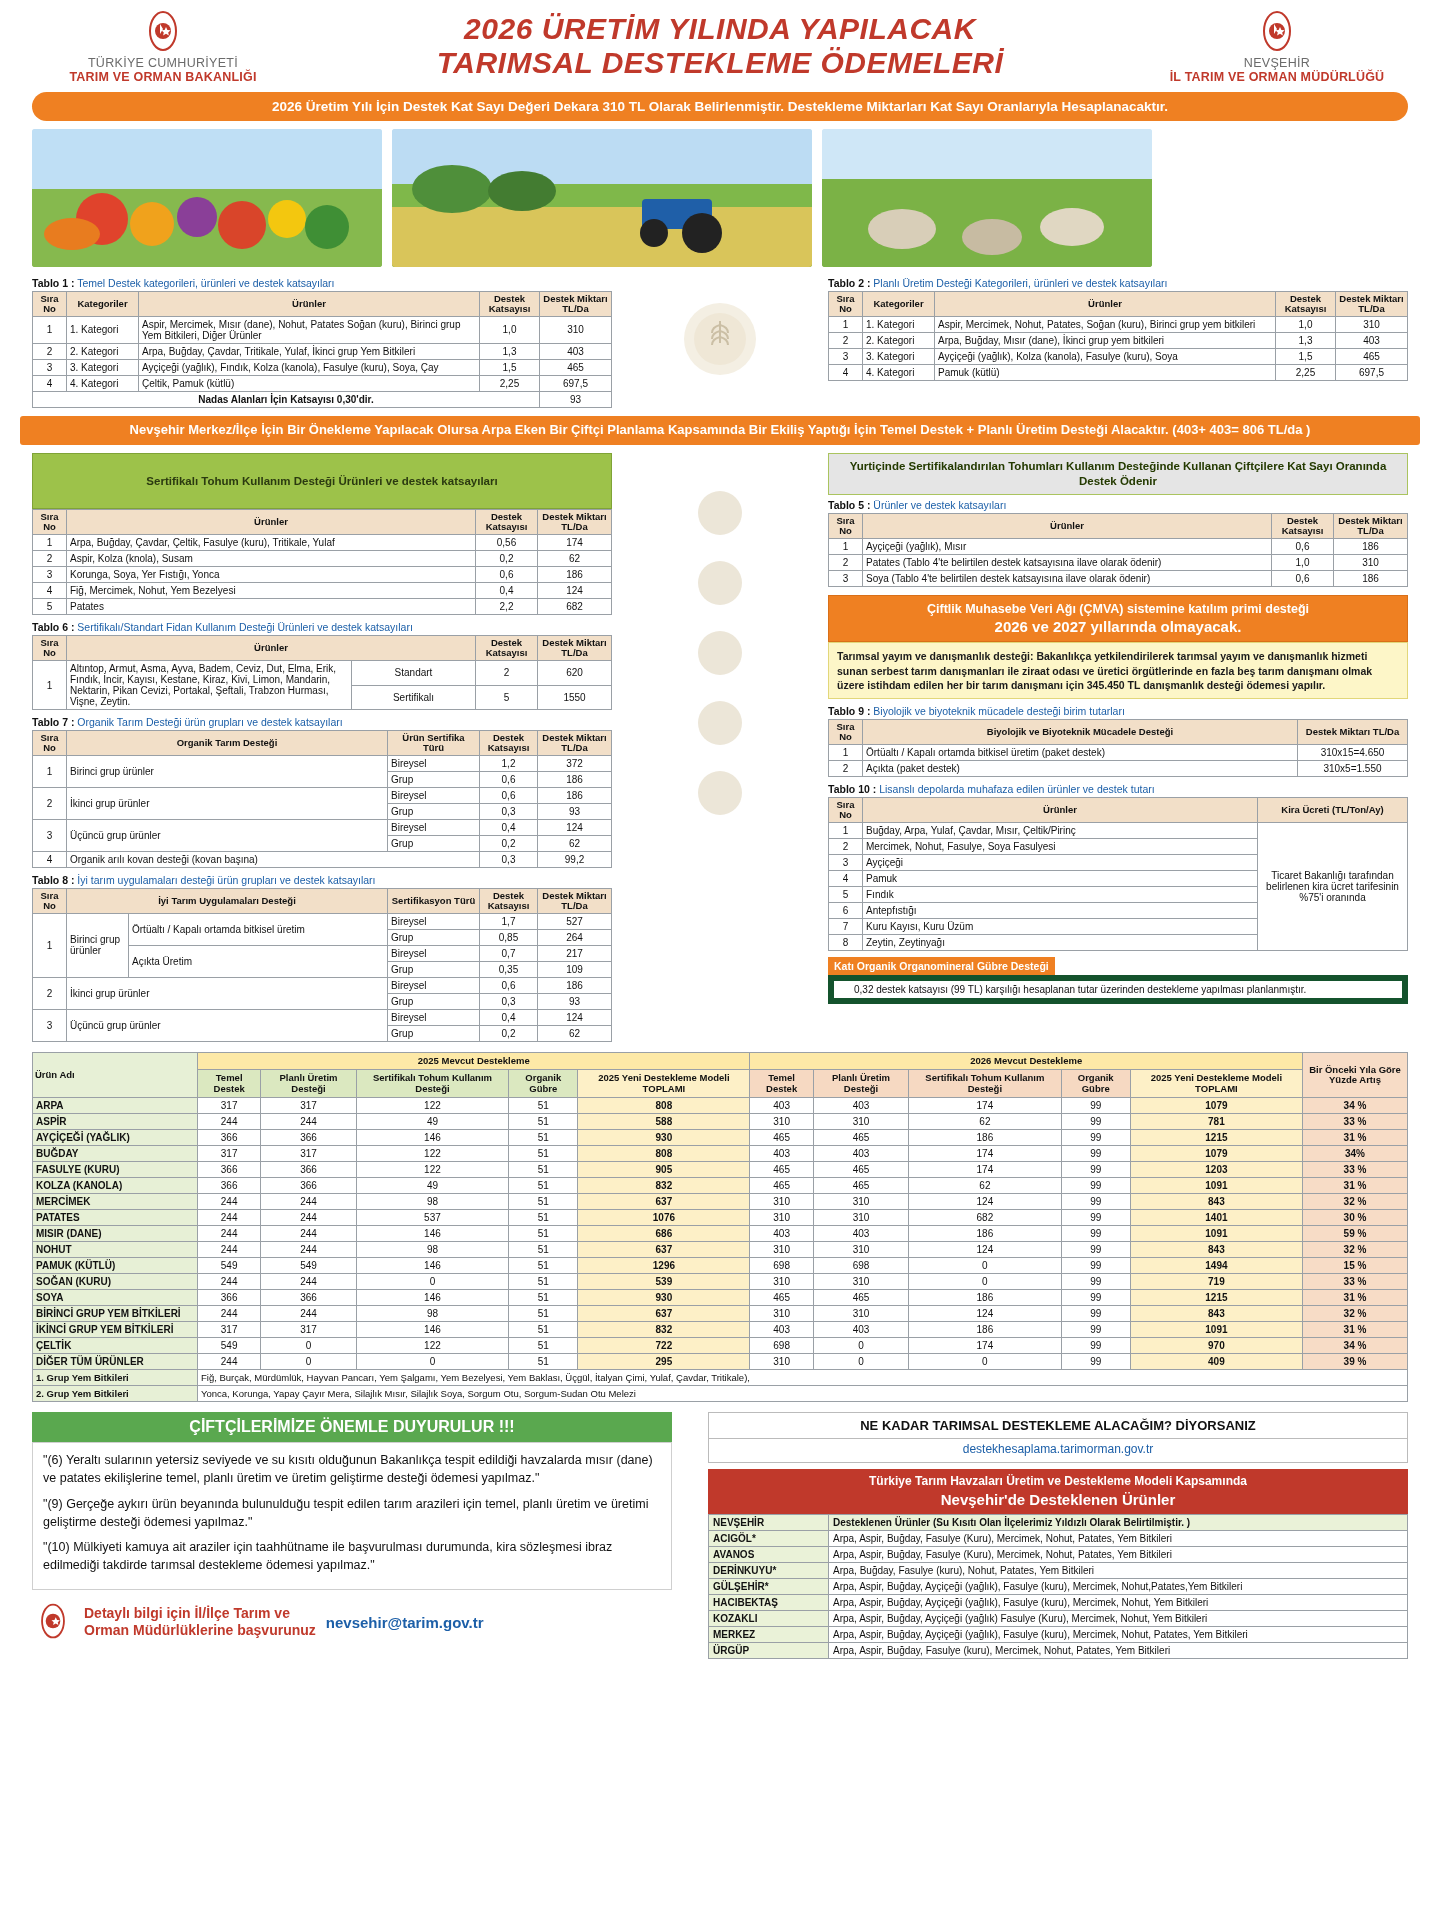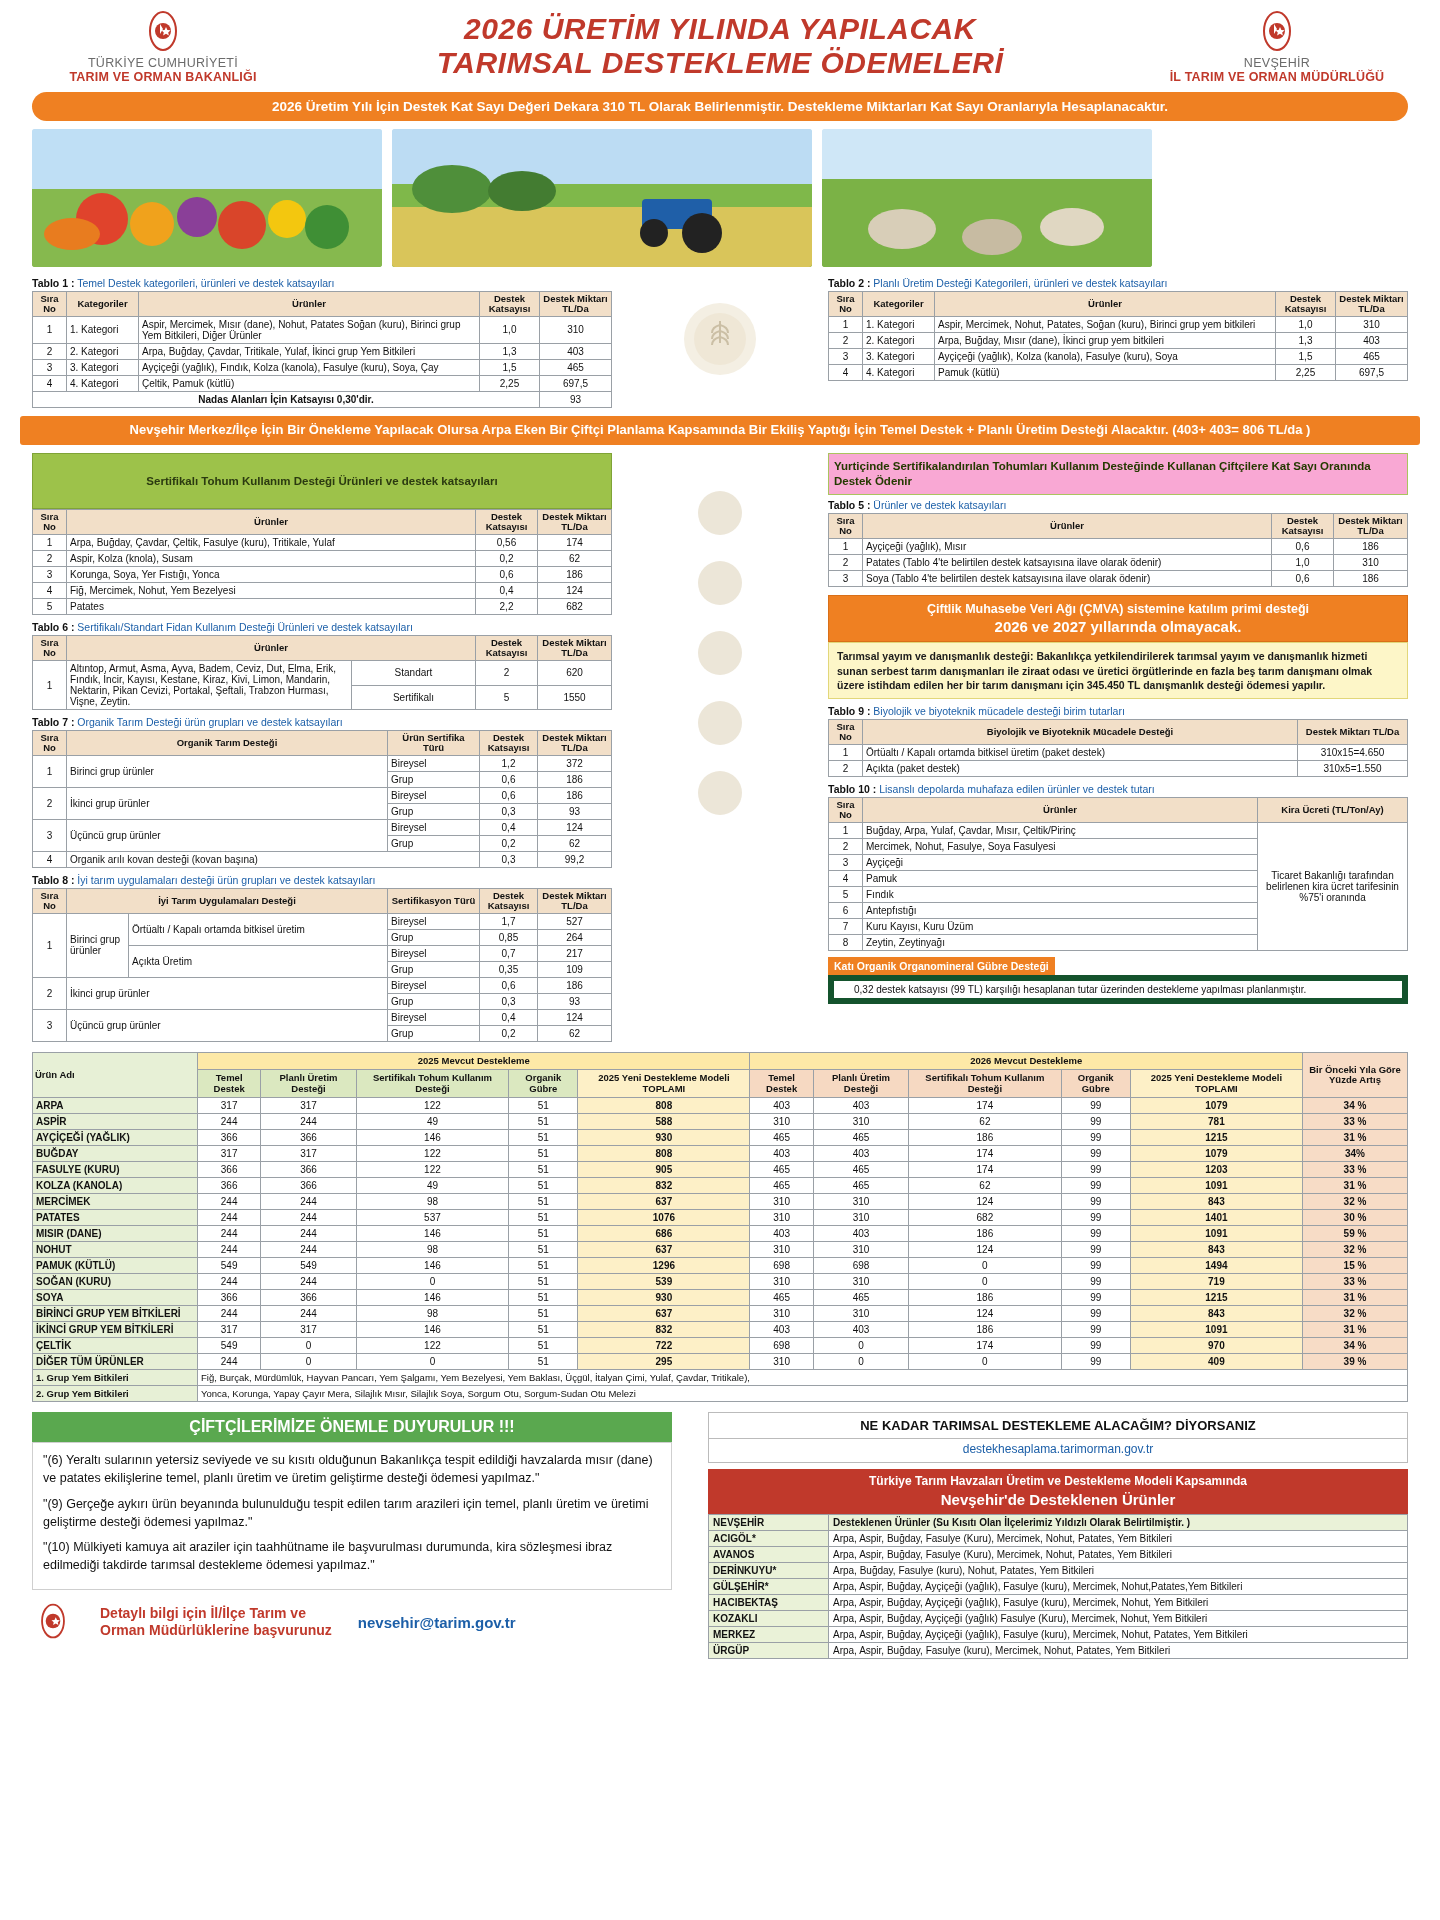--- a/index.html
+++ b/index.html
@@ -58,21 +58,21 @@
   .orange-note {
     margin:8px 10px; background:#ef8022; color:#fff; text-align:center; font-weight:bold;
     font-size:13px; padding:6px; border-radius:3px; line-height:1.3;
   }
 
   .green-head {
     background:#9dc24a; color:#2b3a10; font-weight:bold; text-align:center;
     font-size:11.5px; padding:20px; border:1px solid #7fa337; line-height:1.25;
   }
   .yellowgreen-head {
-    background:#f9a8d4; color:#243a00; font-weight:bold; 
+    background:#e5e5e5; color:#243a00; font-weight:bold; text-align:center;
     font-size:11.5px; padding:5px; border:1px solid #aac45f; line-height:1.3;
   }
   .orange-head {
     background:#ef8022; color:#fff; font-weight:bold; text-align:center;
     font-size:12.5px; padding:5px; line-height:1.3; border:1px solid #d96f18;
   }
   .yellow-box {
     background:#fdf6c8; border:1px solid #e2d77a; padding:6px 8px; font-size:10.5px; line-height:1.35;
     font-weight:bold; color:#1a1a1a;
   }
@@ -97,21 +97,21 @@
   .subnote td { font-size:9.5px; }
   .subnote .k { background:#e7f0d6; font-weight:bold; }
 
   
   .bottom { display:flex; gap:14px; margin:10px 22px 0 22px; align-items:flex-start; }
   .bl { width:640px; }
   .br { width:700px; margin-left:auto; }
   .ann-head { background:#5aa84f; color:#fff; font-weight:bold; text-align:center; font-size:16px; padding:6px; }
   .ann-body { background:#fff; border:1px solid #cfcfcf; padding:8px 10px; font-size:12.5px; line-height:1.45; }
   .ann-body p { margin:0 0 7px 0; }
-  .contact { display:flex; align-items:center; gap:26px; margin-top:10px; }
+  .contact { display:flex; align-items:center; gap:10px; margin-top:10px; }
   .contact .txt { font-weight:bold; color:#c0392b; font-size:14px; line-height:1.25; }
   .contact .mail { color:#1c5fa8; font-weight:bold; font-size:15px; }
 
   .q-head { border:1px solid #bbb; text-align:center; font-weight:bold; font-size:13px; padding:5px; }
   .q-url { text-align:center; color:#1c5fa8; font-size:12px; padding:3px 0 6px 0; border:1px solid #bbb; border-top:none;}
   .red-head { background:#c0392b; color:#fff; text-align:center; font-weight:bold; font-size:12px; padding:5px; line-height:1.3; }
   .red-head .big { font-size:15px; }
   .ilce-table td { font-size:10px; padding:2px 4px; }
   .ilce-table .ilce { background:#eaf2d8; font-weight:bold; width:120px; }
   .ilce-table .hdr { background:#eaf2d8; font-weight:bold; }

